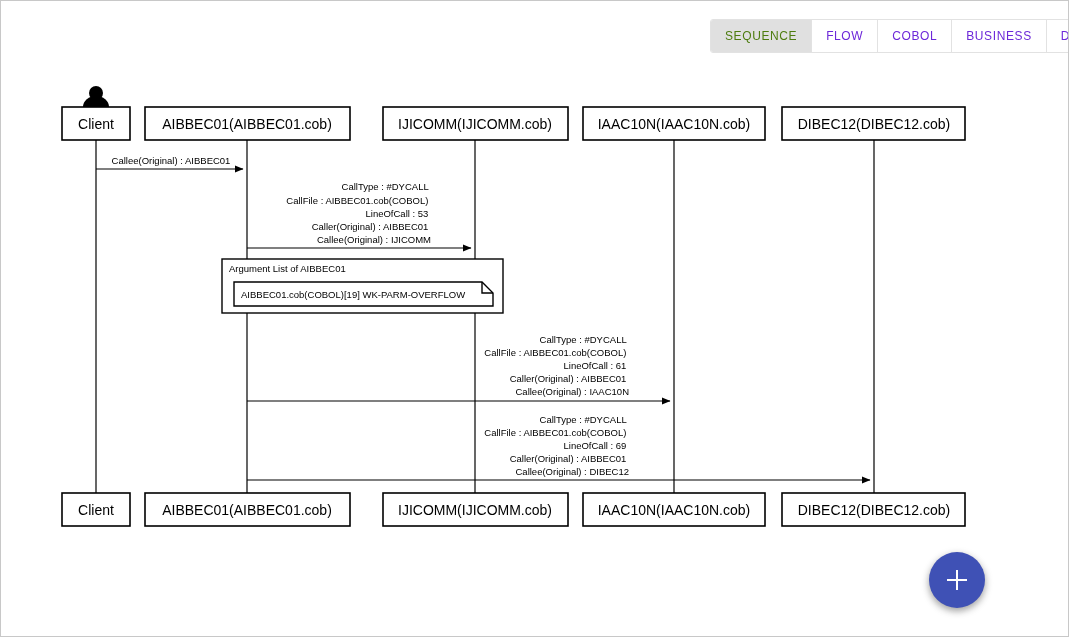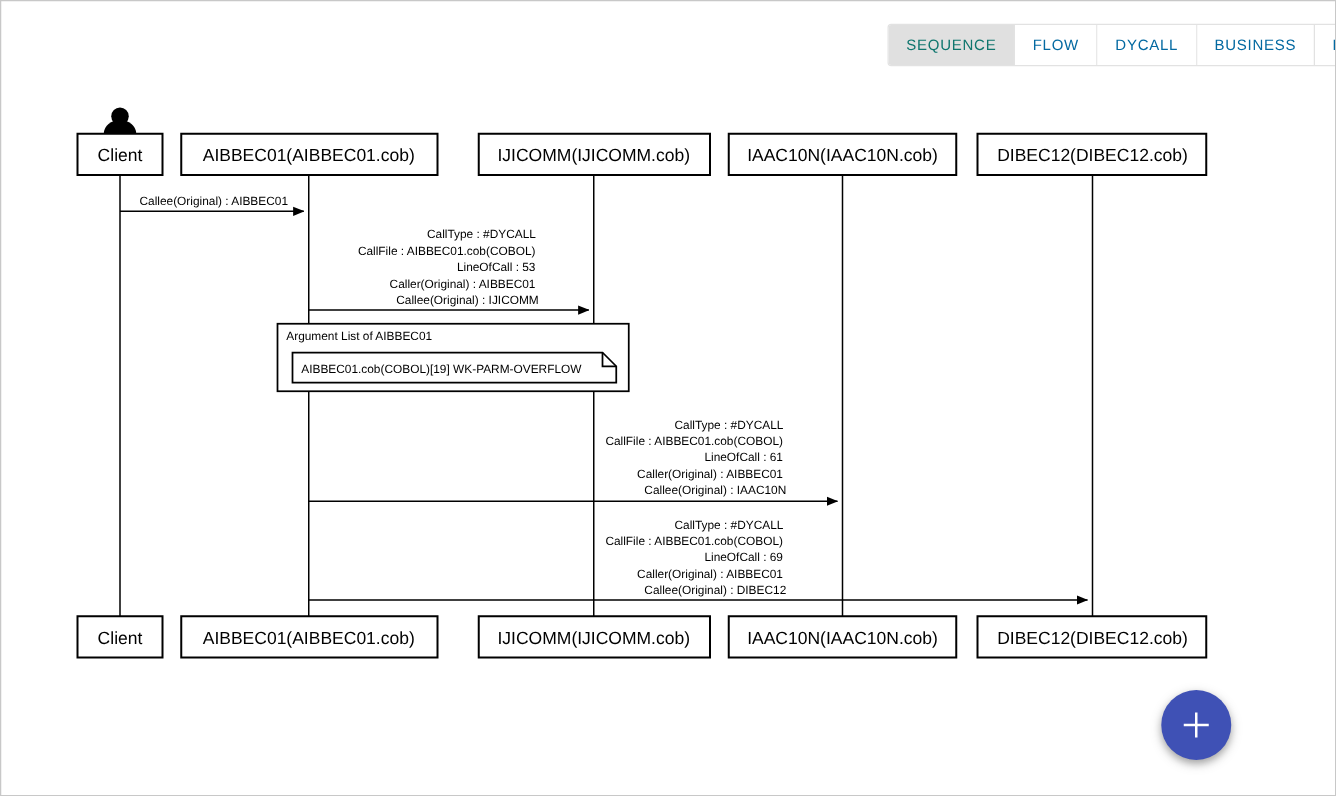--- a/index.html
+++ b/index.html
@@ -32,31 +32,31 @@
     background: #ffffff;
     height: 32px;
   }
   .tab {
     display: flex;
     align-items: center;
     justify-content: center;
     padding: 0 14px;
     font-size: 12px;
     letter-spacing: 0.6px;
-    color: #0369a1;
+    color: #6d28d9;
     background: #ffffff;
     border-right: 1px solid #e2e2e2;
     cursor: pointer;
     user-select: none;
     white-space: nowrap;
   }
   .tab:last-child { border-right: none; }
   .tab.selected {
     background: #e0e0e0;
-    color: #0f766e;
+    color: #4d7c0f;
   }
 
   
   #diagram {
     position: absolute;
     inset: 0;
     text-decoration: underline;
   }
   #diagram svg { display: block; }
 
@@ -83,21 +83,21 @@
   #fab .plus-v { width: 2px; height: 20px; }
 </style>
 </head>
 <body>
 
 <div id="page">
 
   <div id="tabbar">
     <div class="tab selected">SEQUENCE</div>
     <div class="tab">FLOW</div>
-    <div class="tab">DYCALL</div>
+    <div class="tab">COBOL</div>
     <div class="tab">BUSINESS</div>
     <div class="tab">DATA</div>
   </div>
 
   <div id="diagram">
     <svg width="1069" height="637" viewBox="0 0 1069 637" xmlns="http://www.w3.org/2000/svg" font-family="Liberation Sans, sans-serif">
 
       <defs>
         <marker id="arrowhead" markerWidth="9" markerHeight="9" refX="8.5" refY="4.5" orient="auto" markerUnits="userSpaceOnUse">
           <path d="M0,0.8 L9,4.5 L0,8.2 z" fill="#000000"></path>

